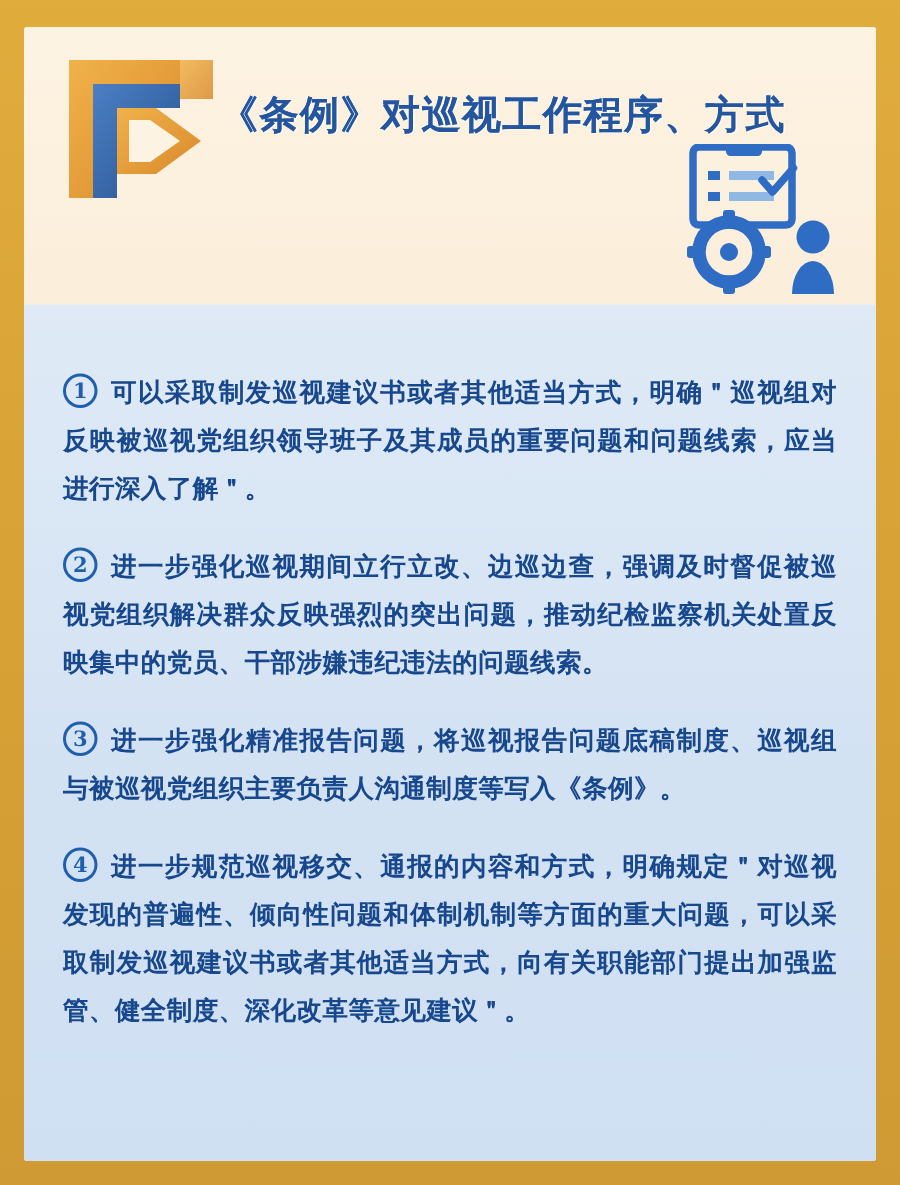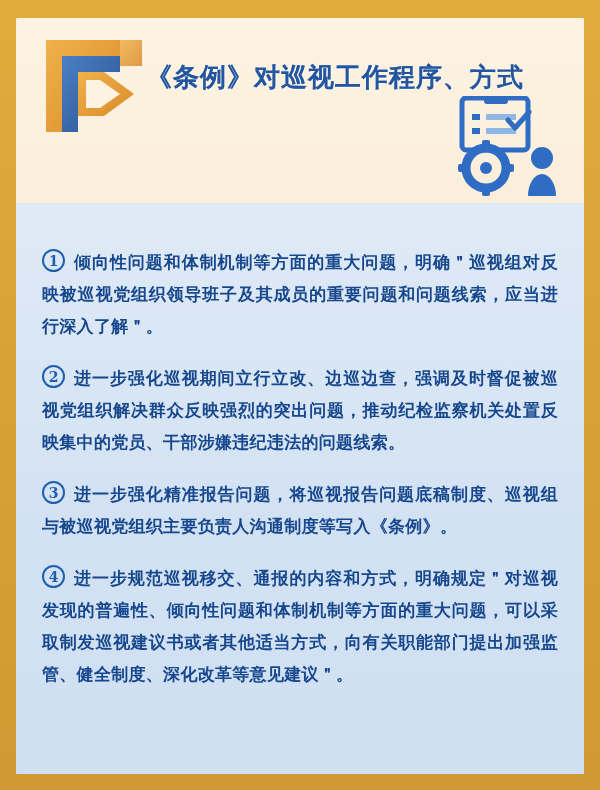--- a/index.html
+++ b/index.html
@@ -172,21 +172,21 @@
             <path d="M-14 38 a14 22 0 0 1 28 0 z" fill="#2f6cc4"></path>
           </g>
         </svg>
       </span>
     </div>
 
     <div class="body-wrap">
 
       <div class="item">
         <span class="num">1</span>
-        <p class="text">倾向性问题和体制机制等方面的重大问题，明确＂巡视组对反映被巡视党组织领导班子及其成员的重要问题和问题线索，应当进行深入了解＂。</p>
+        <p class="text">可以采取制发巡视建议书或者其他适当方式，明确＂巡视组对反映被巡视党组织领导班子及其成员的重要问题和问题线索，应当进行深入了解＂。</p>
       </div>
 
       <div class="item">
         <span class="num">2</span>
         <p class="text">进一步强化巡视期间立行立改、边巡边查，强调及时督促被巡视党组织解决群众反映强烈的突出问题，推动纪检监察机关处置反映集中的党员、干部涉嫌违纪违法的问题线索。</p>
       </div>
 
       <div class="item">
         <span class="num">3</span>
         <p class="text">进一步强化精准报告问题，将巡视报告问题底稿制度、巡视组与被巡视党组织主要负责人沟通制度等写入《条例》。</p>

